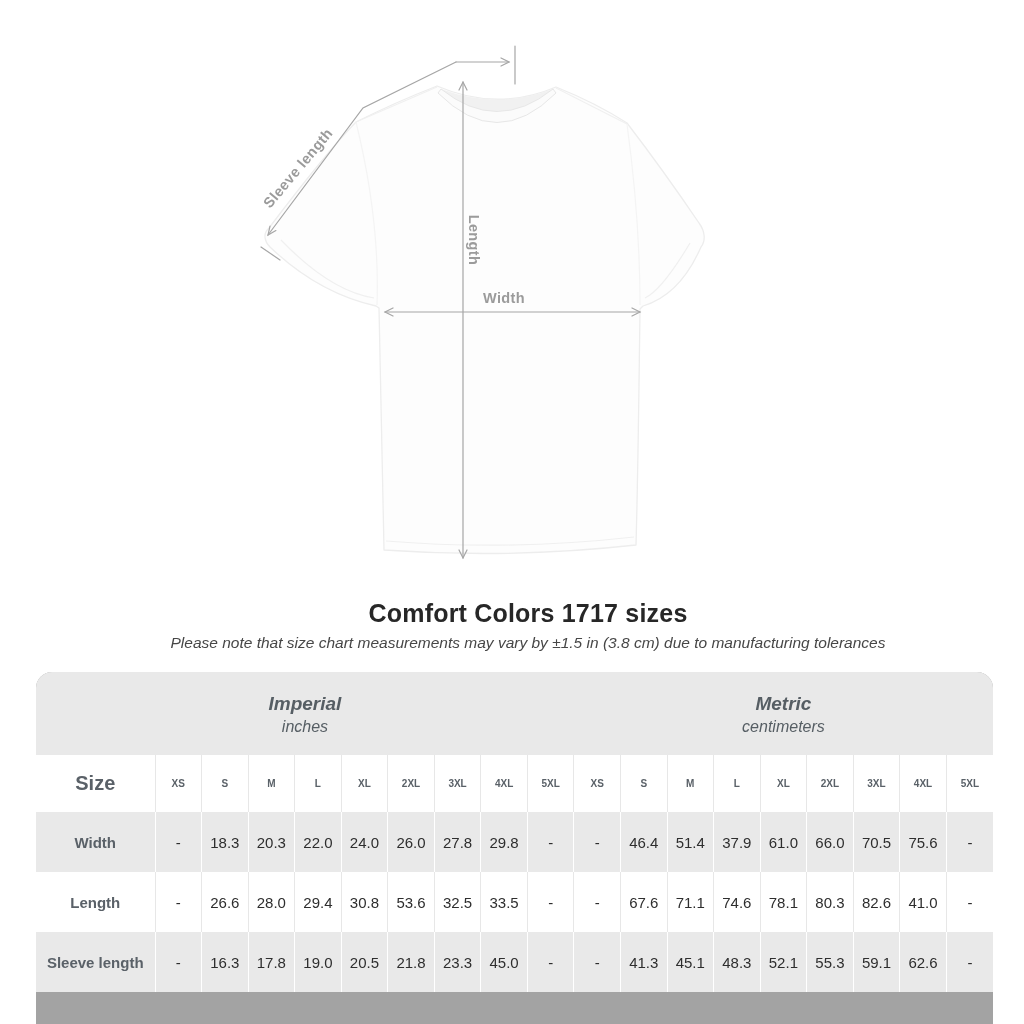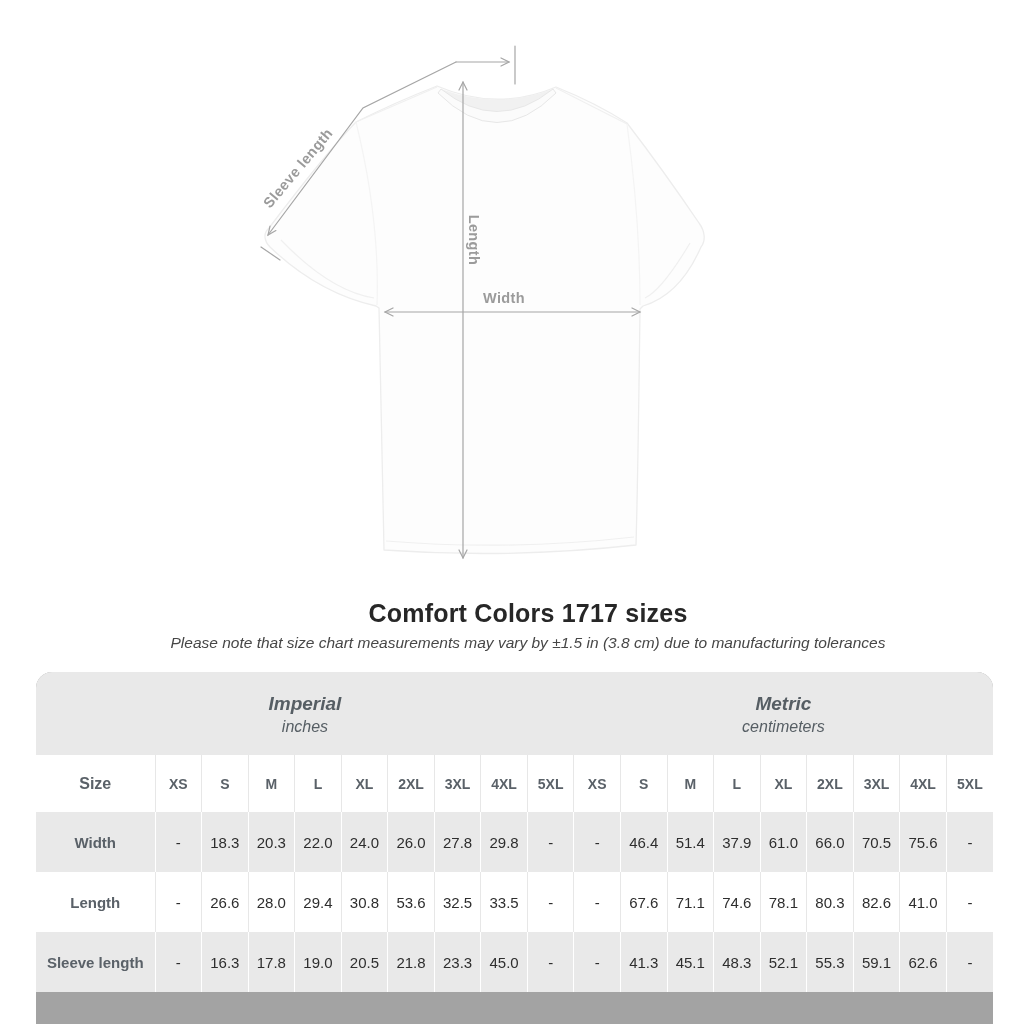--- a/index.html
+++ b/index.html
@@ -22,23 +22,23 @@
   }
   table.size-chart{width:957px;border-collapse:collapse;table-layout:fixed;}
   col.size-col{width:119px;}
   .group-row td{
     background:#e9e9e9;height:83px;text-align:center;vertical-align:middle;padding:0;
   }
   .group-label{font-size:19px;font-weight:bold;font-style:italic;color:#565e64;line-height:21px;}
   .group-sublabel{font-size:16px;font-style:italic;color:#565e64;line-height:16px;margin-top:5px;}
   tr.size-row th{
     background:#ffffff;height:57px;text-align:center;vertical-align:middle;
-    font-size:14px;font-weight:bold;color:#5a6168;padding:0;
-  }
-  tr.size-row th.row-head{font-size:16px;}
+    font-size:10px;font-weight:bold;color:#5a6168;padding:0;
+  }
+  tr.size-row th.row-head{font-size:20px;}
   tbody th.row-head{
     font-size:15px;font-weight:bold;color:#5a6168;text-align:center;vertical-align:middle;padding:0;
   }
   tbody td{
     font-size:15px;color:#2e2e2e;text-align:center;vertical-align:middle;padding:0;
   }
   tbody tr{height:60px;}
   tr.stripe > th, tr.stripe > td{background:#e9e9e9;}
   tr.plain  > th, tr.plain  > td{background:#ffffff;}
   tr.plain  > *:not(:first-child), tr.size-row > *:not(:first-child){border-left:1px solid #e7e7e7;}

